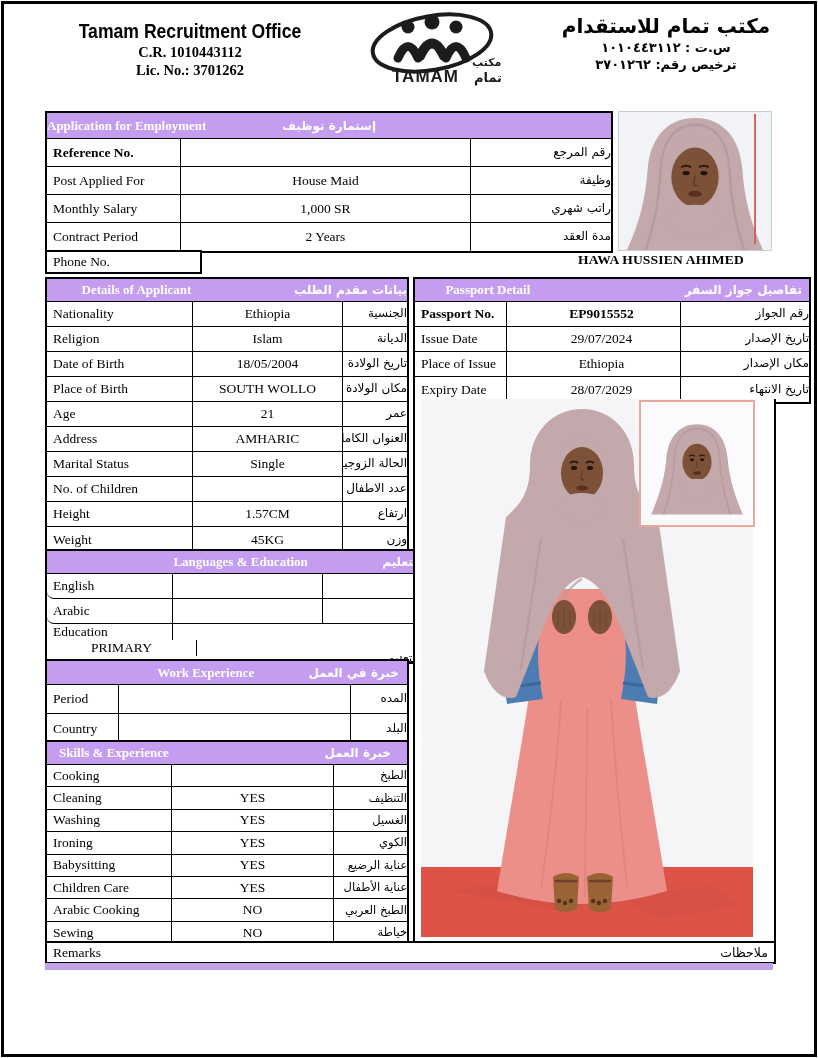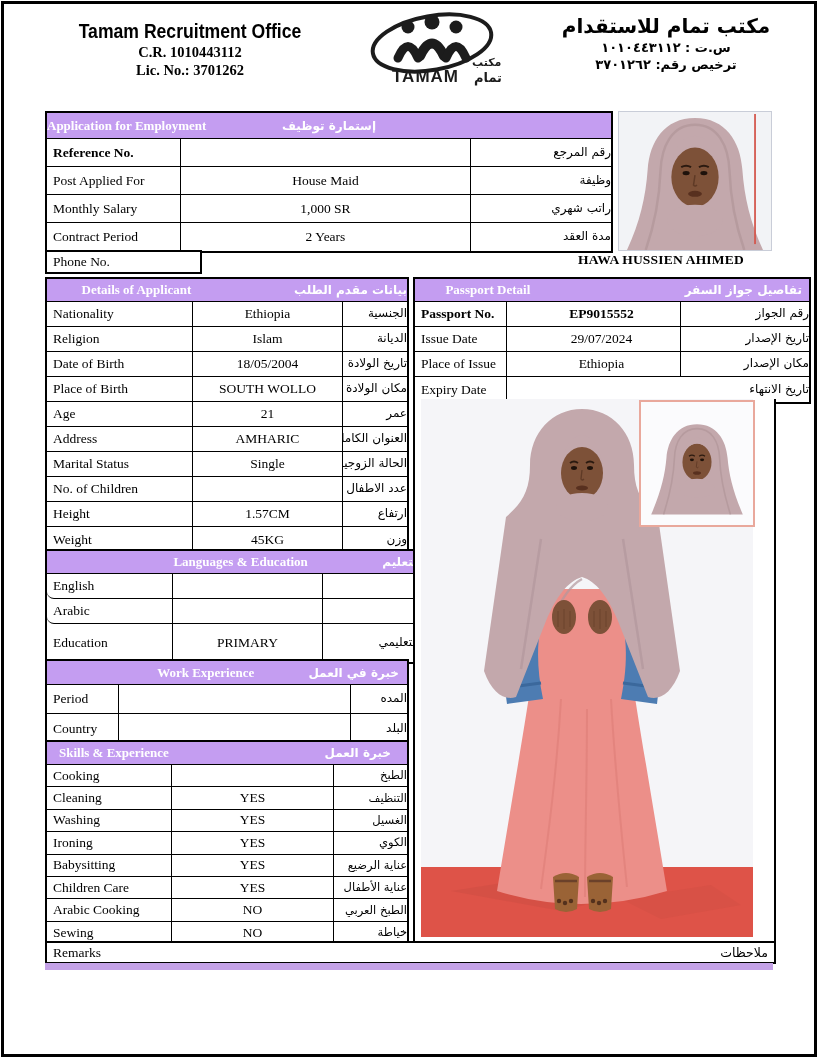--- a/index.html
+++ b/index.html
@@ -54,21 +54,21 @@
   .det .thead .he { flex:1; text-align:center; transform:translateX(-34px); }
   .det .thead .ha { }
   .det .trow { height:25px; }
   .det .lab { width:146px; } .det .val { width:150px; } .det .ar { flex:1; white-space:nowrap; }
 
   .lng { left:45px; top:549px; width:424px; }
   .lng .thead { height:22px; }
   .lng .thead .he { flex:1; text-align:center; transform:translateX(26px); }
   .lng .thead .ha { padding-right:6px; }
   .lng .trow { height:25px;border-radius:7px; }
-  .lng .trow.tall { height:38px; }
+  .lng .trow.tall { height:38px;flex-direction:column; }
   .lng .lab { width:126px; } .lng .val { width:150px; } .lng .ar { flex:1; }
 
   .wrk { left:45px; top:659px; width:364px; }
   .wrk .thead { height:23px; }
   .wrk .thead .he { flex:1; text-align:center; transform:translateX(28px); }
   .wrk .thead .ha { padding-right:8px; }
   .wrk .trow { height:29px; }
   .wrk .lab { width:72px; } .wrk .val { width:232px; } .wrk .ar { flex:1; }
 
   .skl { left:45px; top:740px; width:364px; }
@@ -342,20 +342,21 @@
       <div class="c val">29/07/2024</div>
       <div class="c ar" dir="rtl">تاريخ الإصدار</div>
     </div>
     <div class="trow">
       <div class="c lab">Place of Issue</div>
       <div class="c val">Ethiopia</div>
       <div class="c ar" dir="rtl">مكان الإصدار</div>
     </div>
     <div class="trow">
       <div class="c lab">Expiry Date</div>
+      <div class="c val">28/07/2029</div>
       <div class="c ar" dir="rtl">تاريخ الانتهاء</div>
     </div>
   </div>
 
   <div class="photo-cell">
     <div class="photo-big">
       <svg viewBox="0 0 332 538">
         <rect width="332" height="538" fill="#f5f5f8"></rect>
         <rect x="0" y="468" width="332" height="70" fill="#de5348"></rect>
         <path d="M30,492 L120,478 L210,494 L140,512 Z" fill="#c74a41" opacity="0.35"></path>

